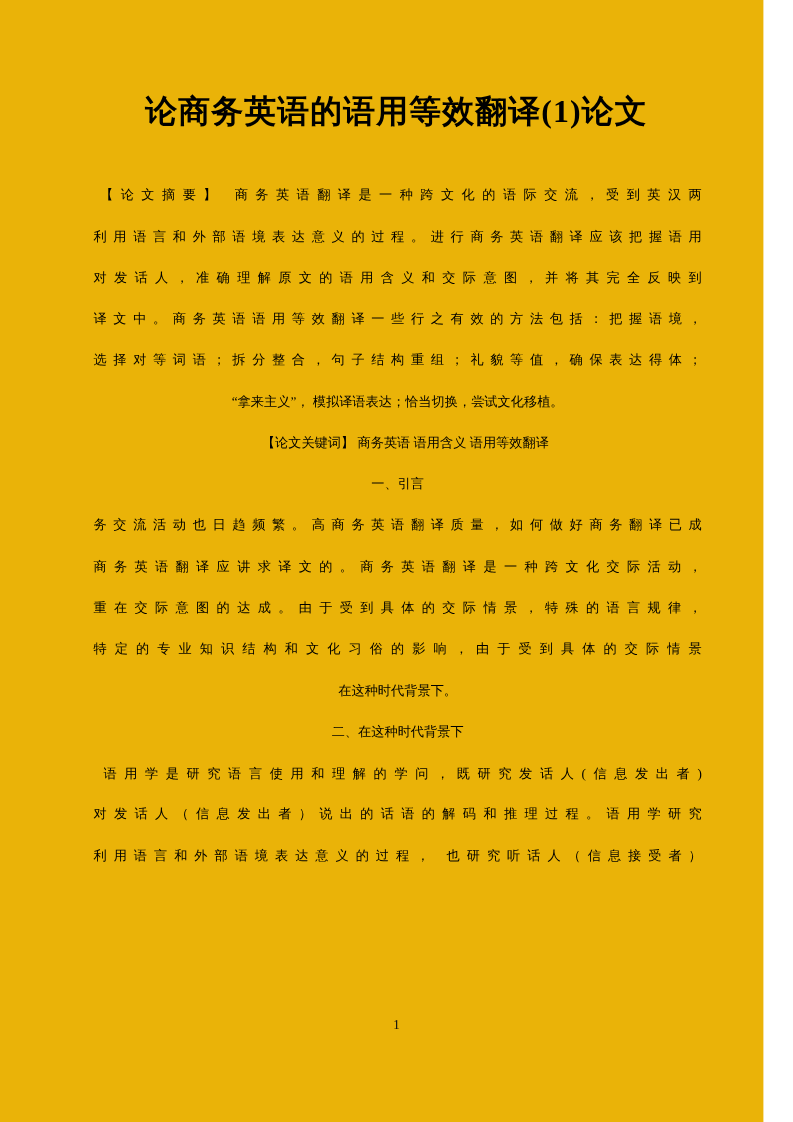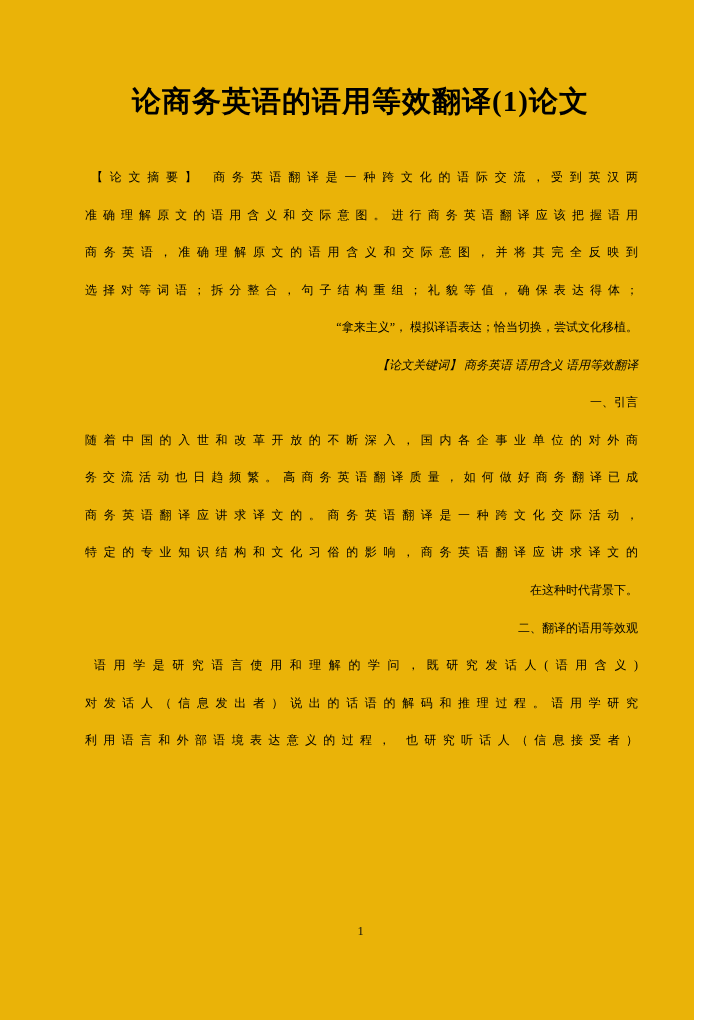--- a/index.html
+++ b/index.html
@@ -32,62 +32,63 @@
     top: 159px;
     left: 85px;
     width: 553px;
     font-size: 12px;
     line-height: 37.55px;
   }
   .line {
     width: 553px;
     height: 37.55px;
     white-space: nowrap;
-    text-align: right;
+    text-align: center;
   }
   .line.jl {
     white-space: normal;
     text-align: justify;
     text-align-last: justify;
     text-justify: inter-character;
   }
   .ind-sm { text-indent: 6px; }
-  .ind-md { text-indent: 14px; font-style: italic; }
+  .ind-md { text-indent: 14px; }
   .ind-xs { text-indent: 9px; }
   .page-number {
     position: absolute;
     top: 924px;
     left: 0;
     width: 721px;
     text-align: center;
     font-size: 12.5px;
     color: #111111;
   }
 </style>
 </head>
 <body>
 
 <div class="page">
 
   <div class="doc-title">论商务英语的语用等效翻译(1)论文</div>
 
   <div class="body-text">
     <div class="line jl ind-sm">【论文摘要】 商务英语翻译是一种跨文化的语际交流，受到英汉两</div>
-    <div class="line jl">准确理解原文的语用含义和交际意图。进行商务英语翻译应该把握语用</div>
-    <div class="line jl">商务英语，准确理解原文的语用含义和交际意图，并将其完全反映到</div>
+    <div class="line jl">利用语言和外部语境表达意义的过程。进行商务英语翻译应该把握语用</div>
+    <div class="line jl">对发话人，准确理解原文的语用含义和交际意图，并将其完全反映到</div>
+    <div class="line jl">译文中。商务英语语用等效翻译一些行之有效的方法包括：把握语境，</div>
     <div class="line jl">选择对等词语；拆分整合，句子结构重组；礼貌等值，确保表达得体；</div>
     <div class="line">“拿来主义”， 模拟译语表达；恰当切换，尝试文化移植。</div>
     <div class="line ind-md">【论文关键词】 商务英语 语用含义 语用等效翻译</div>
     <div class="line">一、引言</div>
-    <div class="line jl">随着中国的入世和改革开放的不断深入，国内各企事业单位的对外商</div>
     <div class="line jl">务交流活动也日趋频繁。高商务英语翻译质量，如何做好商务翻译已成</div>
     <div class="line jl">商务英语翻译应讲求译文的。商务英语翻译是一种跨文化交际活动，</div>
-    <div class="line jl">特定的专业知识结构和文化习俗的影响，商务英语翻译应讲求译文的</div>
+    <div class="line jl">重在交际意图的达成。由于受到具体的交际情景，特殊的语言规律，</div>
+    <div class="line jl">特定的专业知识结构和文化习俗的影响，由于受到具体的交际情景</div>
     <div class="line">在这种时代背景下。</div>
-    <div class="line">二、翻译的语用等效观</div>
-    <div class="line jl ind-xs">语用学是研究语言使用和理解的学问，既研究发话人(语用含义)</div>
+    <div class="line">二、在这种时代背景下</div>
+    <div class="line jl ind-xs">语用学是研究语言使用和理解的学问，既研究发话人(信息发出者)</div>
     <div class="line jl">对发话人（信息发出者）说出的话语的解码和推理过程。语用学研究</div>
     <div class="line jl">利用语言和外部语境表达意义的过程， 也研究听话人（信息接受者）</div>
   </div>
 
   <div class="page-number">1</div>
 
 </div>
 
 </body></html>

